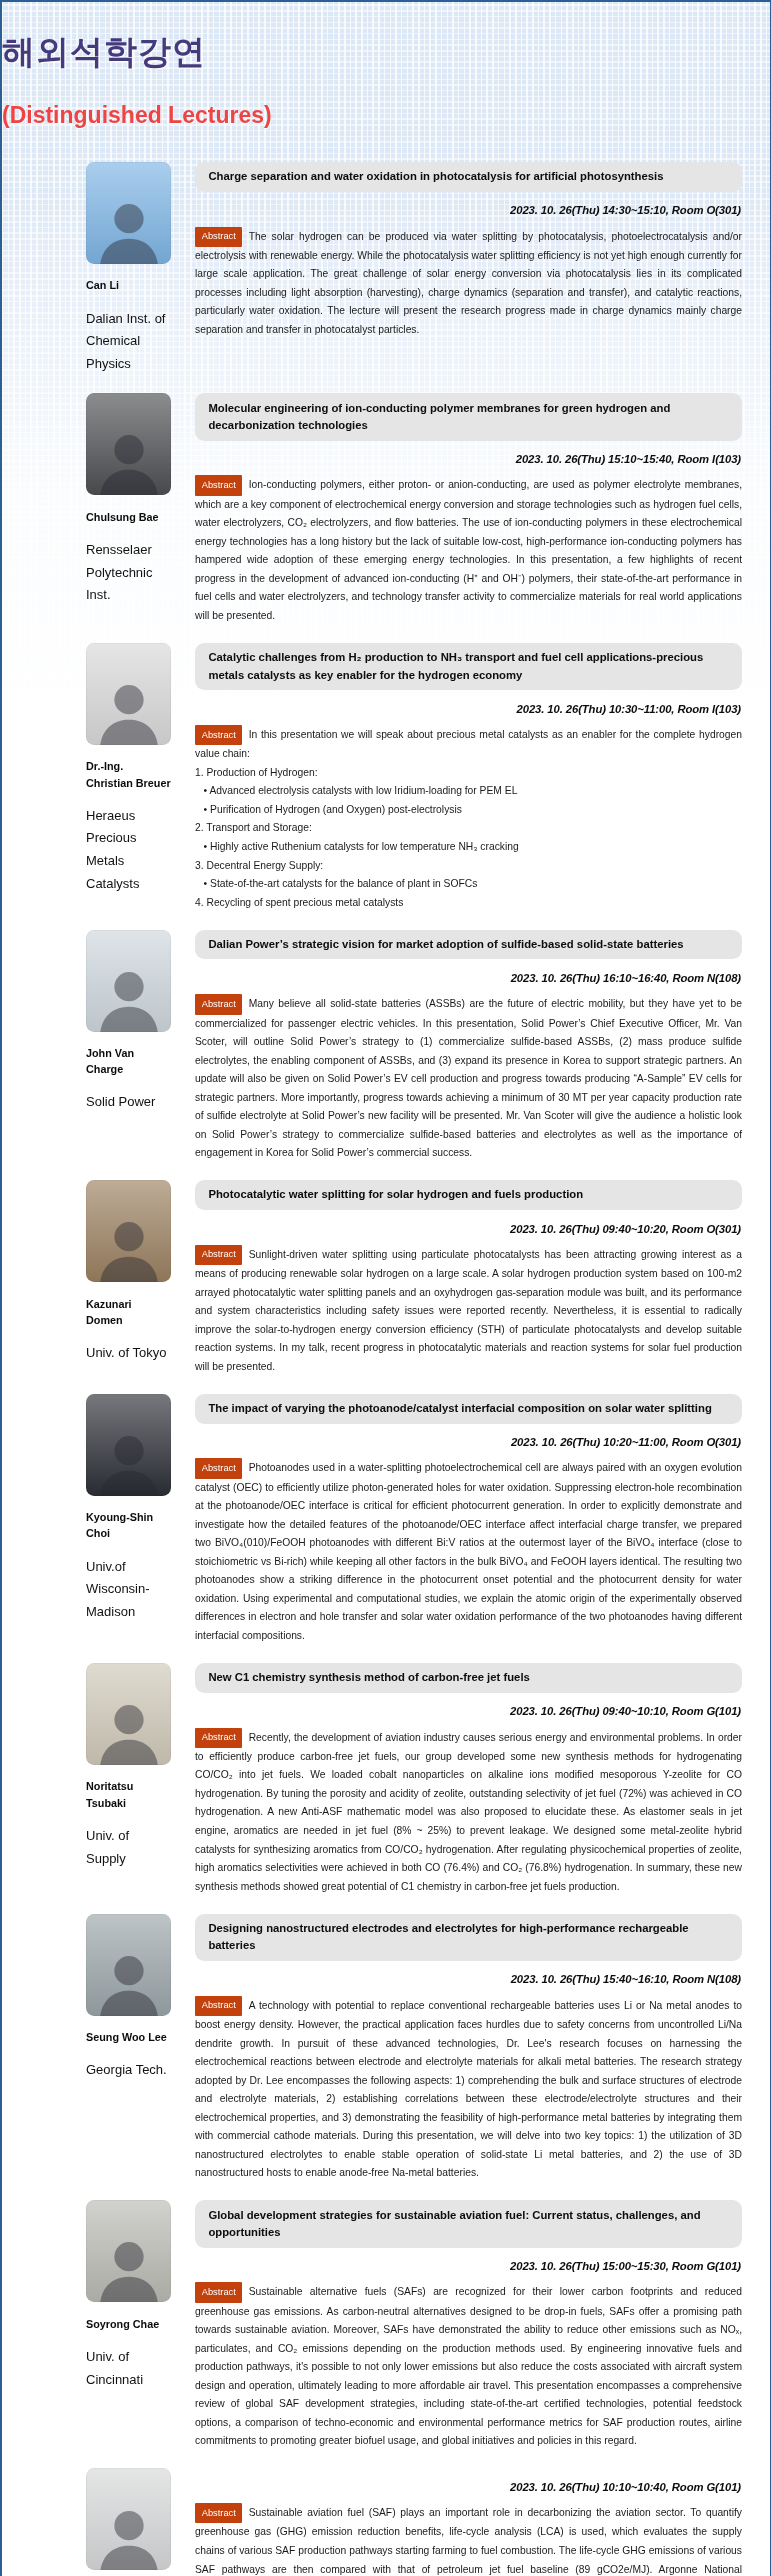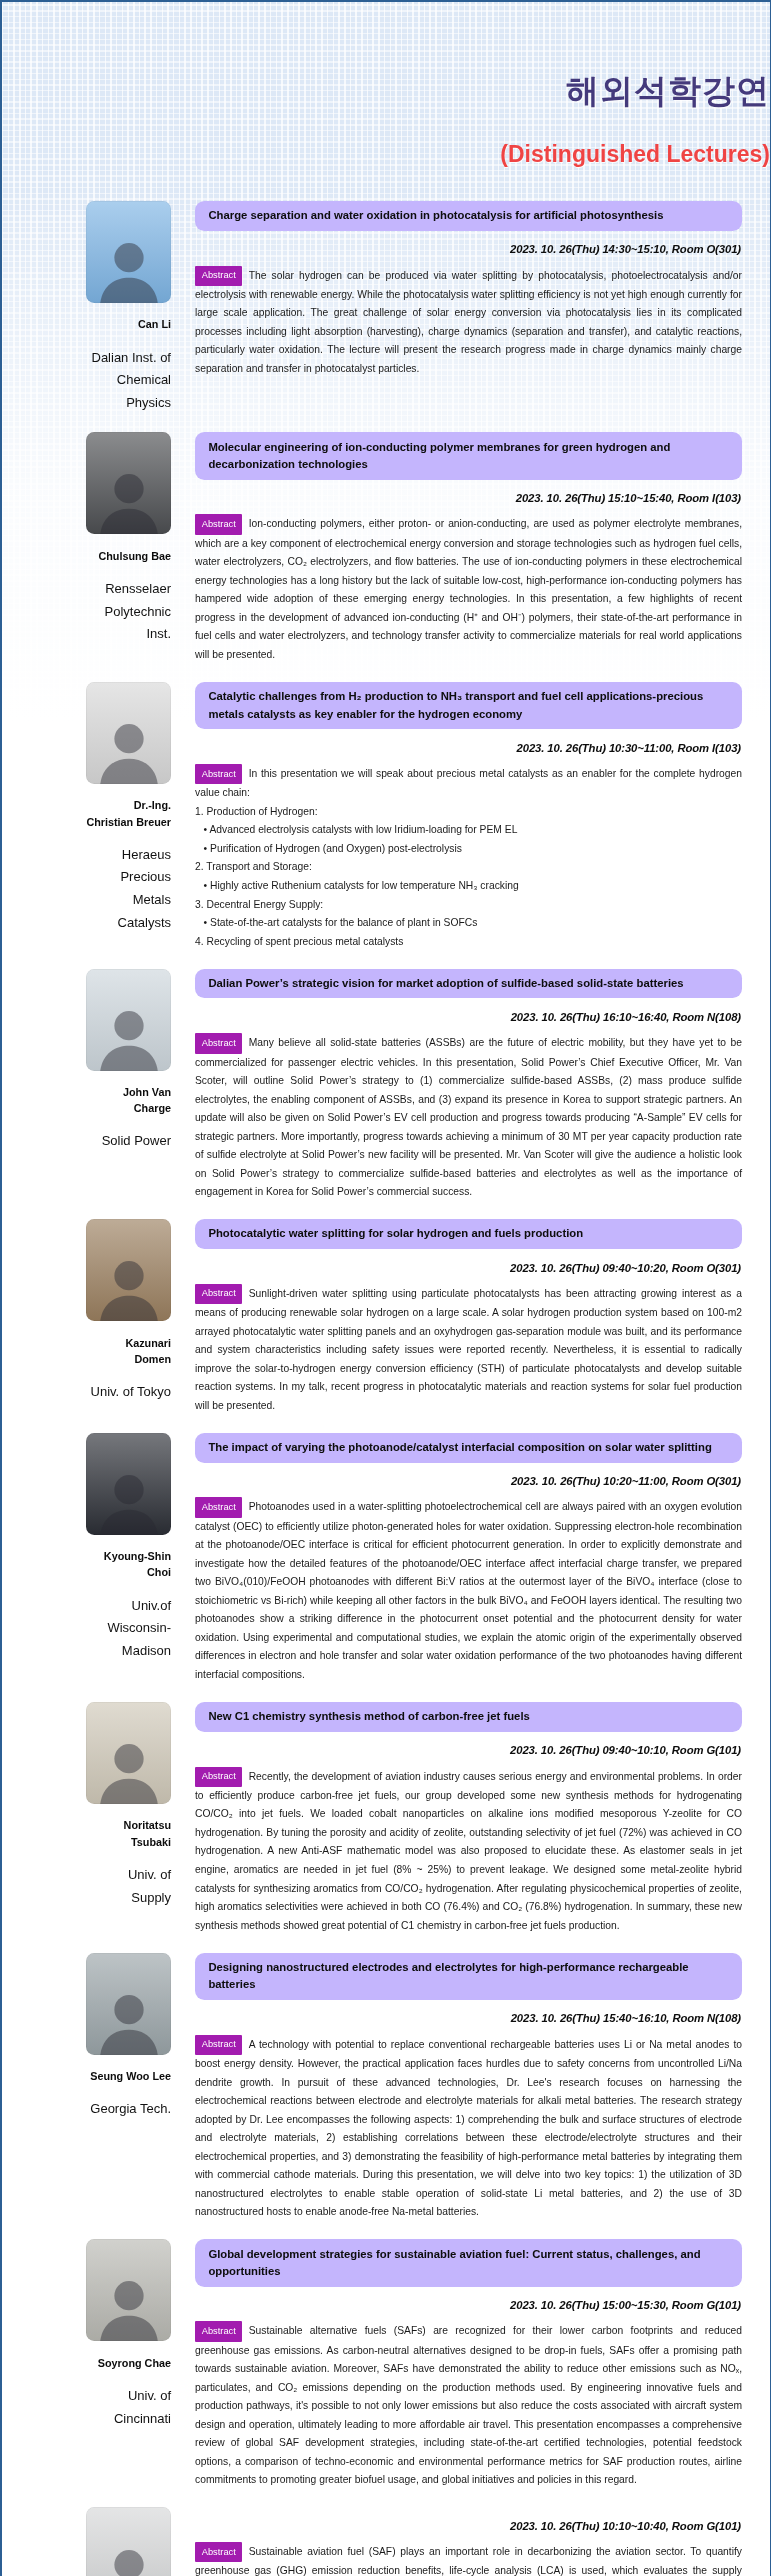--- a/index.html
+++ b/index.html
@@ -15,52 +15,52 @@
     position:absolute;inset:0;background-color:#dde8f6;
     background-image:
       repeating-linear-gradient(90deg, rgba(255,255,255,.75) 0 1.5px, rgba(255,255,255,0) 1.5px 5.7px),
       repeating-linear-gradient(0deg, rgba(255,255,255,.55) 0 1.5px, rgba(255,255,255,0) 1.5px 5.7px);
   }
   .bg-fade{
     position:absolute;inset:0;
     background:linear-gradient(180deg, rgba(255,255,255,0) 0px, rgba(255,255,255,0) 185px,
       rgba(255,255,255,.85) 489px, #ffffff 721px, #ffffff 100%);
   }
-  .header{position:relative;text-align:right;padding-top:28px;margin-top:39px;}
+  .header{position:relative;text-align:left;padding-top:28px;}
   .page-title{
     font-size:33px;font-weight:bold;color:#443a7c;letter-spacing:1px;
     text-shadow:1px 1px 0 rgba(255,255,255,.85);
   }
   .page-subtitle{
     margin-top:27px;font-size:23px;font-weight:bold;color:#ef4444;
     text-shadow:0.5px 0.5px 0 rgba(255,255,255,.85);
   }
   .content{position:relative;padding:33px 28px 15.5px 84px;}
   .entry{display:flex;margin-bottom:17.5px;}
-  .entry-left{flex:none;width:85px;text-align:right;}
+  .entry-left{flex:none;width:85px;text-align:left;}
   .photo{
     width:85px;height:102px;border-radius:8.2px;position:relative;overflow:hidden;
     box-shadow:0 0 0 0.5px rgba(0,0,0,.08) inset;
   }
   .photo svg{position:absolute;bottom:-4.1px;left:50%;transform:translateX(-50%);}
   .speaker-name{margin-top:13.4px;font-size:10.8px;font-weight:bold;color:#0c0c0c;line-height:1.5;}
   .speaker-affil{margin-top:14px;font-size:13px;color:#121212;line-height:1.75;}
   .entry-main{flex:1;margin-left:24px;min-width:0;}
   .title-bar{
-    background:#c4b5fd;border-radius:9.3px;padding:6.2px 13.4px;box-sizing:border-box;
+    background:#e5e5e5;border-radius:9.3px;padding:6.2px 13.4px;box-sizing:border-box;
     min-height:28px;display:flex;align-items:center;
   }
   .title-bar span{font-size:11.3px;font-weight:bold;color:#0d0d0d;line-height:1.55;}
   .datetime{
     text-align:right;font-size:11.3px;font-weight:bold;color:#0d0d0d;
     margin:12.4px 1px 10.3px 0;letter-spacing:-0.1px;font-style:italic;
   }
   .abstract{font-size:10.3px;line-height:1.8;text-align:justify;color:#1a1a1a;margin:0;}
   .abstract-badge{
-    display:inline-block;background:#a21caf;color:#ffffff;font-size:9.3px;
+    display:inline-block;background:#c2410c;color:#ffffff;font-size:9.3px;
     padding:1.5px 6.7px 2.1px;margin-right:6.2px;border-radius:1px;vertical-align:0.5px;
   }
   .abstract-text{white-space:pre-line;}
 </style>
 </head>
 <body>
 
 <div class="page">
   <div class="bg-pattern"></div>
   <div class="bg-fade"></div>

